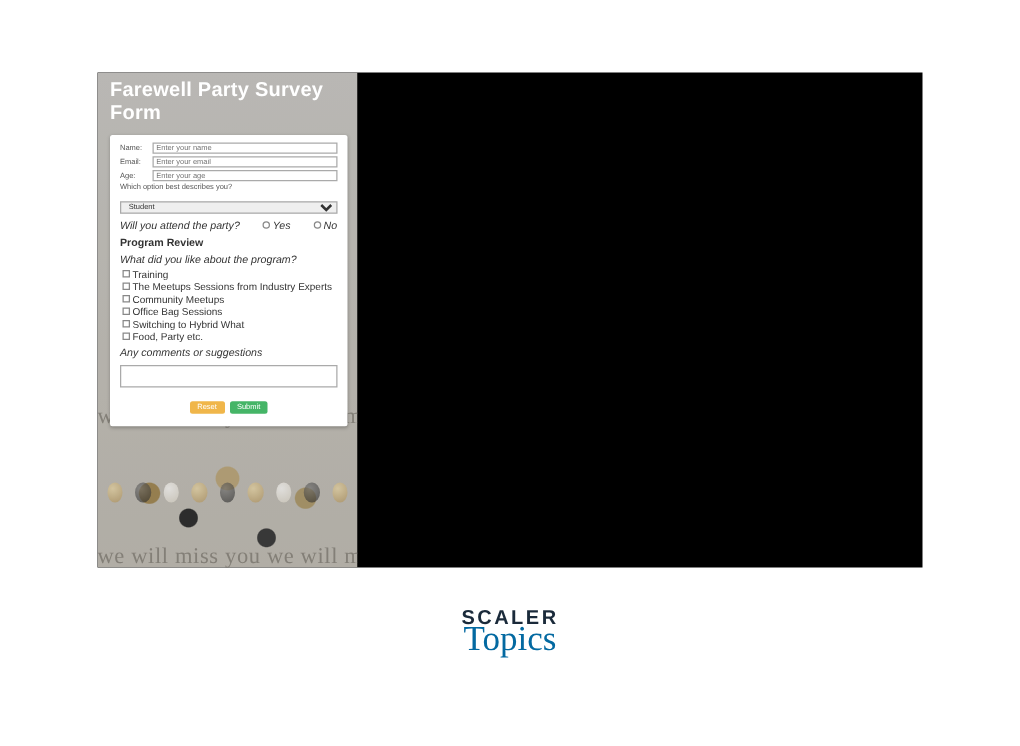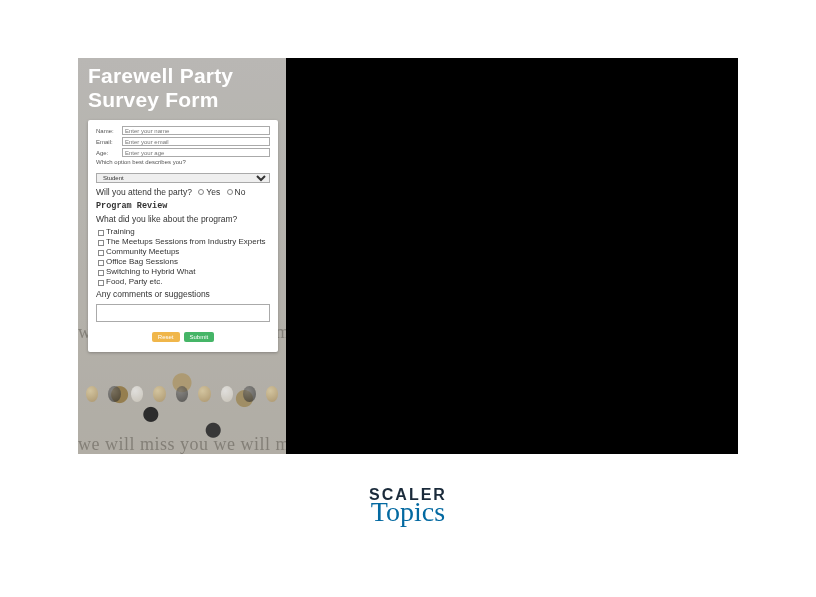--- a/index.html
+++ b/index.html
@@ -67,21 +67,21 @@
   .deco-row.d1 { top: 300px; }
   .ball {
     width: 16px; height: 16px; border-radius: 50%;
     background: radial-gradient(circle at 35% 30%, #e9d39a, #a8874a);
   }
   .ball.dark { background: radial-gradient(circle at 35% 30%, #6a6a6a, #1f1f1f); }
   .ball.light { background: radial-gradient(circle at 35% 30%, #fff, #d7d1c3); }
 
   .form-title {
     color: #fff;
-    font-size: 21px;
+    font-size: 16px;
     font-weight: 700;
     padding: 6px 10px 8px 10px;
     position: relative;
     z-index: 2;
     letter-spacing: .2px;
   }
   .card {
     position: relative;
     z-index: 2;
     background: #fff;
@@ -121,39 +121,39 @@
   }
   .mini {
     font-size: 6px;
     color: #555;
     margin: 2px 0 1px 0;
   }
   .q {
     font-size: 8.5px;
     color: #333;
     margin: 3px 0;
+    font-style: italic;
   }
   .qh {
     font-size: 8.5px;
     color: #333;
     font-weight: 700;
     margin: 4px 0 2px 0;
-    font-family: Liberation Mono, monospace;
-  }
-  .radio-row { display: inline-flex; align-items: center; gap: 2px; margin-left: 4px; }
+  }
+  .radio-row { display: inline-flex; align-items: center; gap: 2px; margin-left: 16px; }
   .dot {
     width: 6px; height: 6px; border-radius: 50%;
     border: 1px solid #888; display: inline-block; background:#fff;
   }
   .opt {
     font-size: 8px;
     color: #333;
     margin: 1px 0 1px 2px;
     display: flex;
-    align-items: flex-end;
+    align-items: flex-start;
     gap: 2px;
   }
   .chk {
     width: 6px; height: 6px; border: 1px solid #888; background:#fff; margin-top:1px; flex-shrink:0;
   }
   .ta {
     width: 100%;
     height: 18px;
     border: 1px solid #aaa;
     margin-top: 2px;

